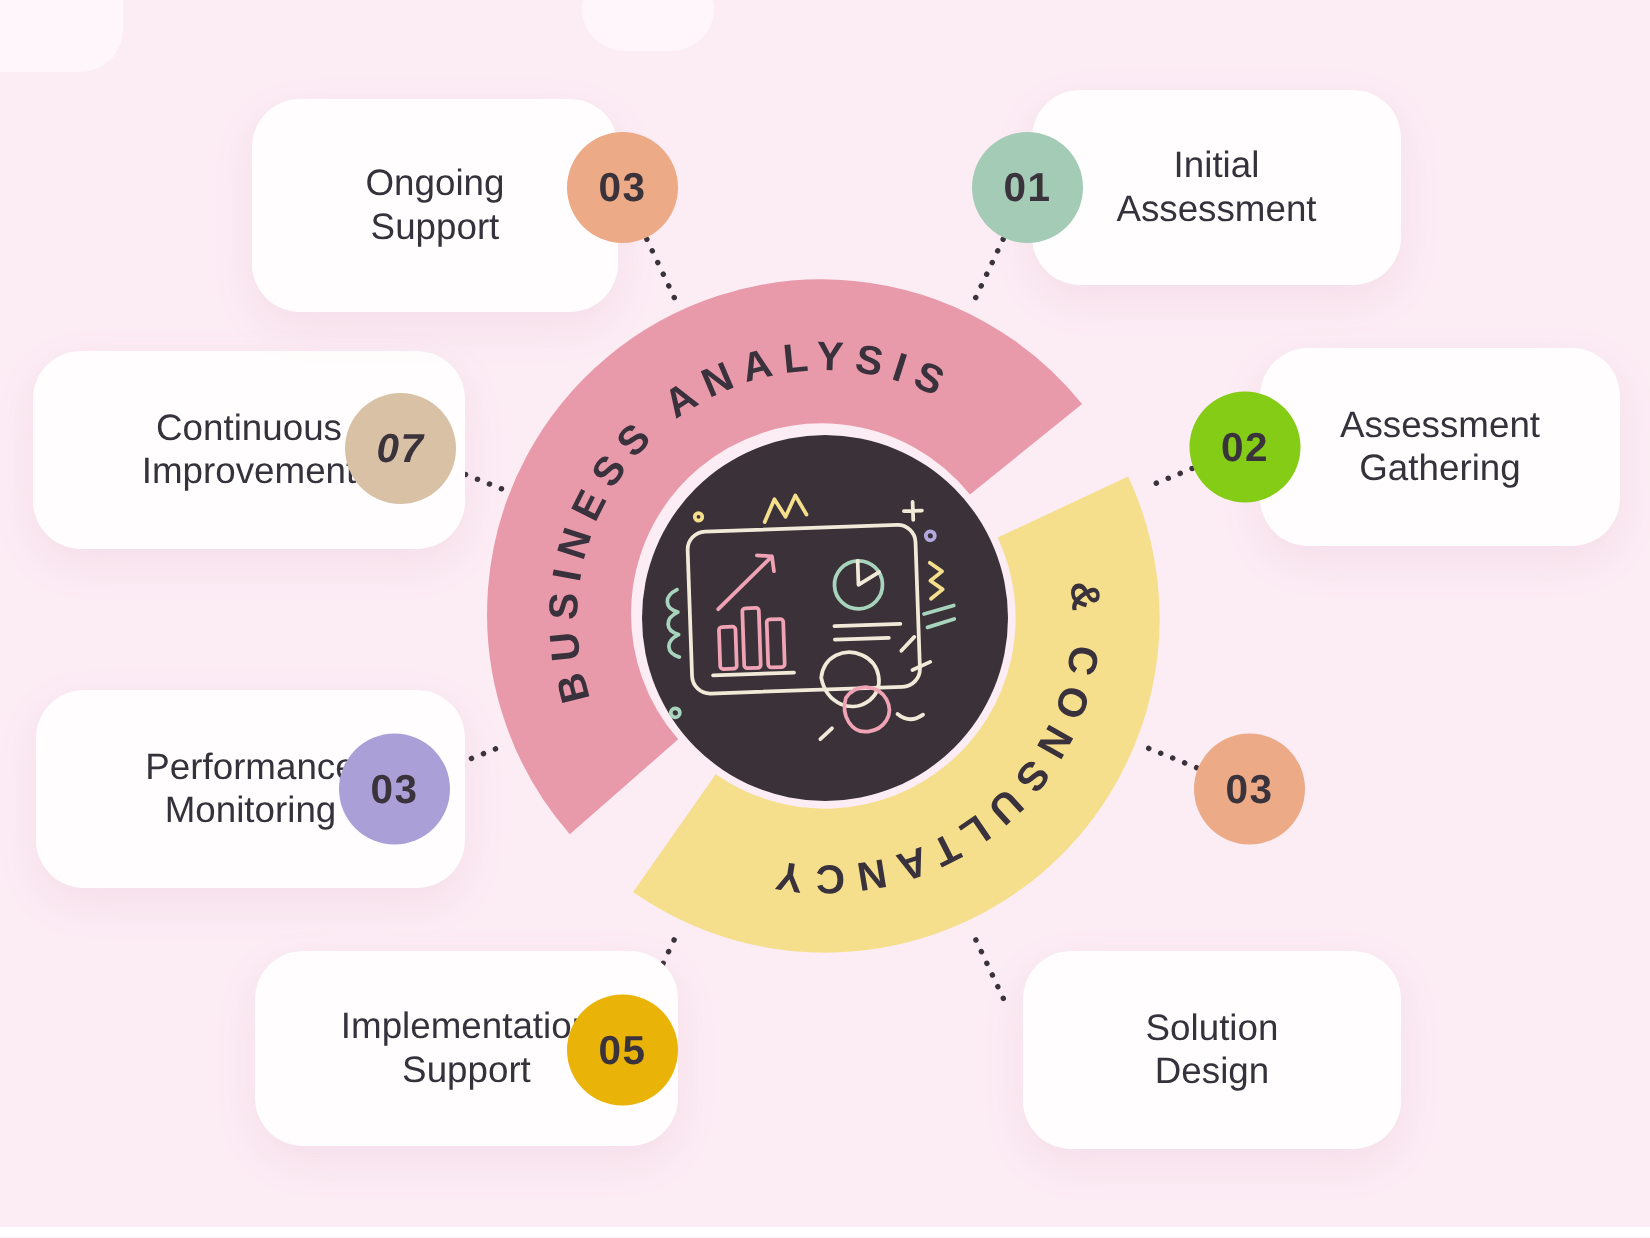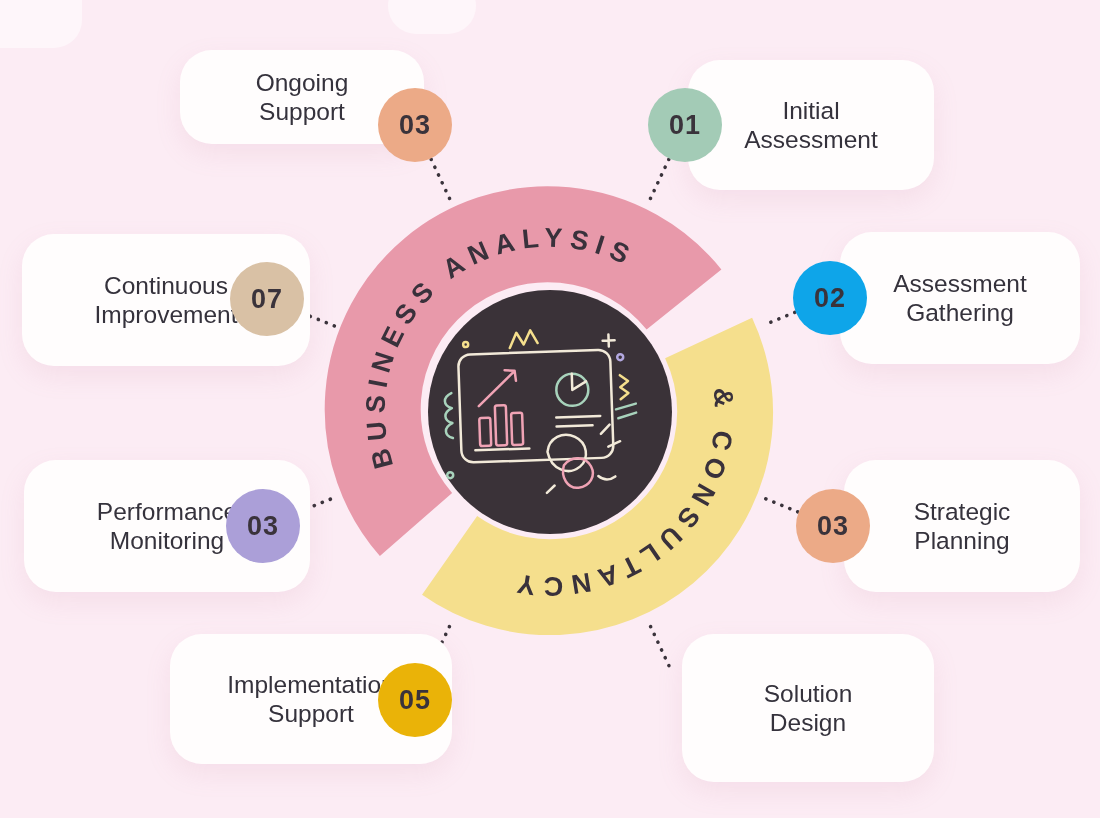--- a/index.html
+++ b/index.html
@@ -55,29 +55,29 @@
     letter-spacing: 1px;
   }
 
   
   .card0 { left: 688px; top: 60px;  width: 246px; height: 130px; }
   .num0  { left: 648px; top: 88px; }
   .card1 { left: 840px; top: 232px; width: 240px; height: 132px; }
   .num1  { left: 793px; top: 261px; }
   .card2 { left: 844px; top: 460px; width: 236px; height: 132px; }
   .num2  { left: 796px; top: 489px; }
-  .card3 { left: 682px; top: 634px; width: 252px; height: 148px; }
+  .card3 { left: 682px; top: 634px; width: 252px; height: 132px; }
   .num3  { left: 648px; top: 663px; }
   .card4 { left: 170px; top: 634px; width: 282px; height: 130px; }
   .num4  { left: 378px; top: 663px; }
   .card5 { left: 24px;  top: 460px; width: 286px; height: 132px; }
   .num5  { left: 226px; top: 489px; }
   .card6 { left: 22px;  top: 234px; width: 288px; height: 132px; }
-  .num6  { left: 230px; top: 262px; }
-  .card7 { left: 168px; top: 50px;  width: 244px; height: 94px; margin-left: 12px; }
+  .num6  { left: 230px; top: 262px; font-style: italic; }
+  .card7 { left: 168px; top: 66px;  width: 244px; height: 142px; }
   .num7  { left: 378px; top: 88px; }
 
   .arc-text {
     font-size: 27px;
     font-weight: bold;
     letter-spacing: 7px;
     fill: #39313b;
     font-family: "Liberation Sans", sans-serif;
   }
 
@@ -158,43 +158,40 @@
       <textPath href="#tp-arc2" startOffset="50%" text-anchor="middle">&amp; CONSULTANCY</textPath>
     </text>
   </svg>
 
   <div class="card card0">
     <span class="card-text">Initial Assessment</span>
   </div>
   <div class="card card1">
     <span class="card-text">Assessment Gathering</span>
   </div>
-  <div class="card card2">
-    <span class="card-text">Strategic Planning</span>
-  </div>
   <div class="card card3">
     <span class="card-text">Solution Design</span>
   </div>
   <div class="card card4">
     <span class="card-text">Implementation Support</span>
   </div>
   <div class="card card5">
     <span class="card-text">Performance Monitoring</span>
   </div>
   <div class="card card6">
     <span class="card-text">Continuous Improvement</span>
   </div>
   <div class="card card7">
     <span class="card-text">Ongoing Support</span>
   </div>
 
   <div class="num num0" style="background-color: rgb(163, 203, 182);">
     <span>01</span>
   </div>
-  <div class="num num1" style="background-color: #0ea5e9;">
+  <div class="num num1" style="background-color: #84cc16;">
     <span>02</span>
   </div>
   <div class="num num2" style="background-color: rgb(236, 170, 135);">
     <span>03</span>
   </div>
   <div class="num num4" style="background-color: #eab308;">
     <span>05</span>
   </div>
   <div class="num num5" style="background-color: rgb(171, 159, 216);">
     <span>03</span>

